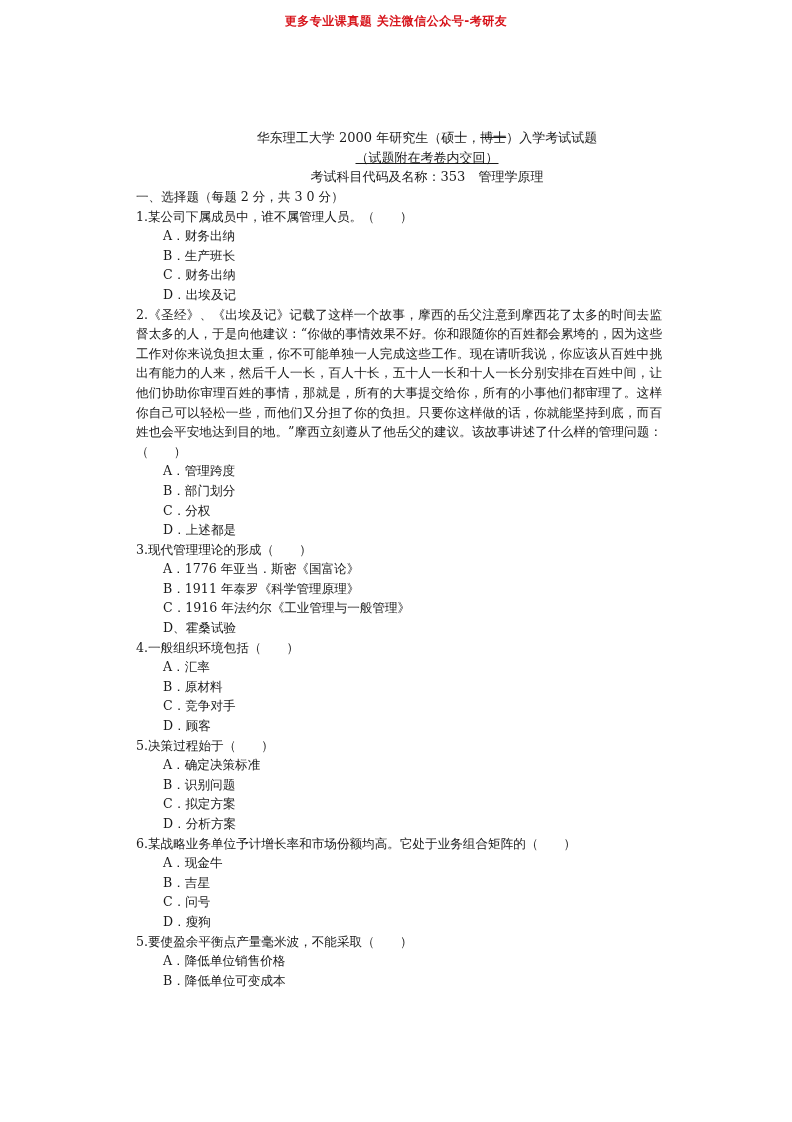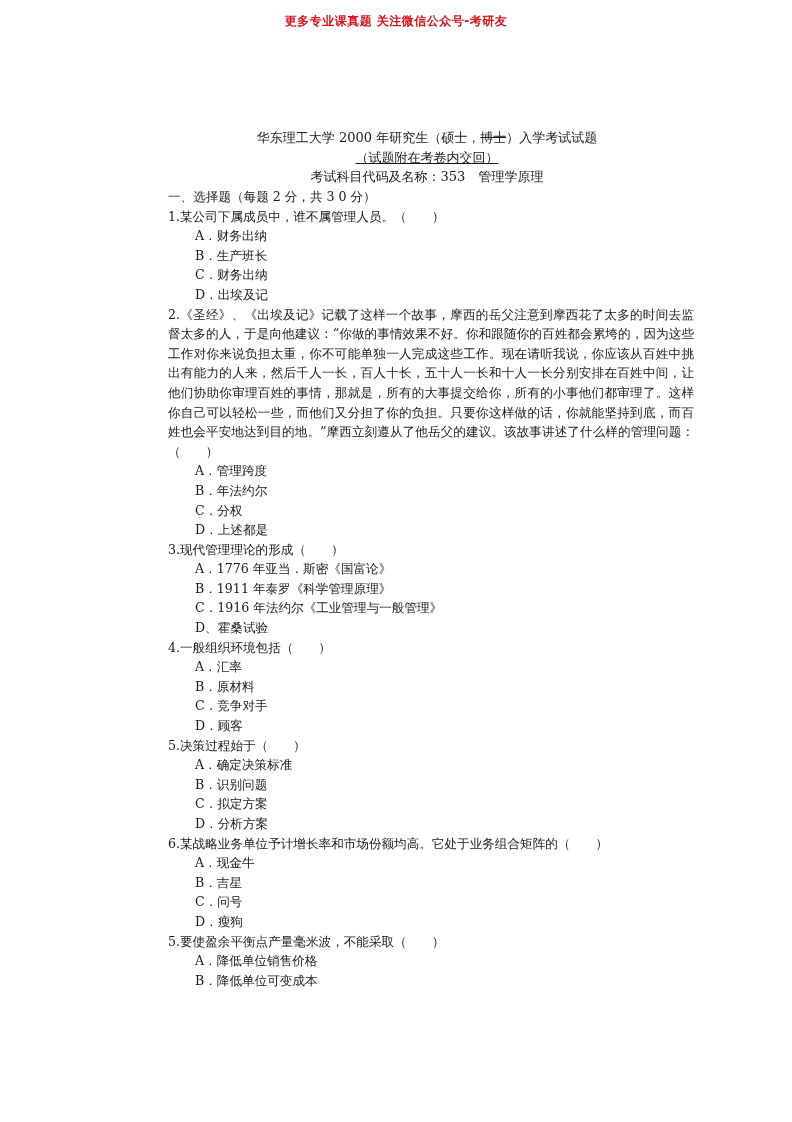--- a/index.html
+++ b/index.html
@@ -6,21 +6,21 @@
   body { width: 792px; height: 1122px; position: relative; overflow: hidden;
          font-family: "DejaVu Serif", "Liberation Serif", serif; color: #1a1a1a; }
   .banner { position: absolute; top: 13px; left: 0; width: 792px; text-align: center;
             font-family: "DejaVu Sans", "Liberation Sans", sans-serif; font-weight: bold;
             font-size: 12px; color: #d7141b; letter-spacing: 0.5px; }
   .header { position: absolute; left: 0; width: 792px; text-align: center; font-size: 13px; line-height: 19px; margin-left: 31px; }
   .h1 { top: 128px; }
   .h2 { top: 148px; text-decoration: underline; }
   .h3 { top: 167px; }
   .strike { text-decoration: line-through; }
-  .content { position: absolute; top: 187px; left: 136px; width: 526px; font-size: 12.6px; line-height: 19.6px; margin-left: 32px; }
+  .content { position: absolute; top: 187px; left: 136px; width: 526px; font-size: 12.6px; line-height: 19.6px; }
   .line { white-space: nowrap; }
   .opt { padding-left: 27px; }
   .para { text-align: justify; text-align-last: left; white-space: normal; }
 </style>
 </head>
 <body>
 
 <div class="banner">更多专业课真题 关注微信公众号-考研友</div>
 
 <div class="header h1">
@@ -36,21 +36,21 @@
     <div class="line">1.某公司下属成员中，谁不属管理人员。（　　）</div>
     <div class="line opt">A．财务出纳</div>
     <div class="line opt">B．生产班长</div>
     <div class="line opt">C．财务出纳</div>
     <div class="line opt">D．出埃及记</div>
   </div>
 
   <div>
     <div class="para">2.《圣经》、《出埃及记》记载了这样一个故事，摩西的岳父注意到摩西花了太多的时间去监督太多的人，于是向他建议：“你做的事情效果不好。你和跟随你的百姓都会累垮的，因为这些工作对你来说负担太重，你不可能单独一人完成这些工作。现在请听我说，你应该从百姓中挑出有能力的人来，然后千人一长，百人十长，五十人一长和十人一长分别安排在百姓中间，让他们协助你审理百姓的事情，那就是，所有的大事提交给你，所有的小事他们都审理了。这样你自己可以轻松一些，而他们又分担了你的负担。只要你这样做的话，你就能坚持到底，而百姓也会平安地达到目的地。”摩西立刻遵从了他岳父的建议。该故事讲述了什么样的管理问题：　　（　　）</div>
     <div class="line opt">A．管理跨度</div>
-    <div class="line opt">B．年法约尔</div>
+    <div class="line opt">B．部门划分</div>
     <div class="line opt">C．分权</div>
     <div class="line opt">D．上述都是</div>
   </div>
 
   <div>
     <div class="line">3.现代管理理论的形成（　　）</div>
     <div class="line opt">A．1776 年亚当．斯密《国富论》</div>
     <div class="line opt">B．1911 年泰罗《科学管理原理》</div>
     <div class="line opt">C．1916 年法约尔《工业管理与一般管理》</div>
     <div class="line opt">D、霍桑试验</div>

